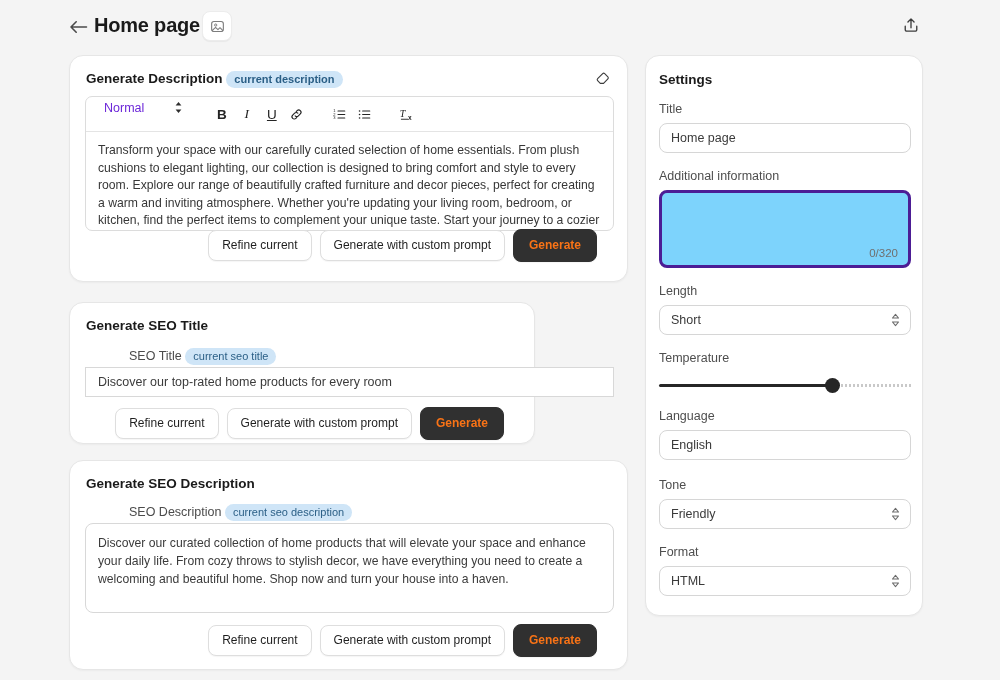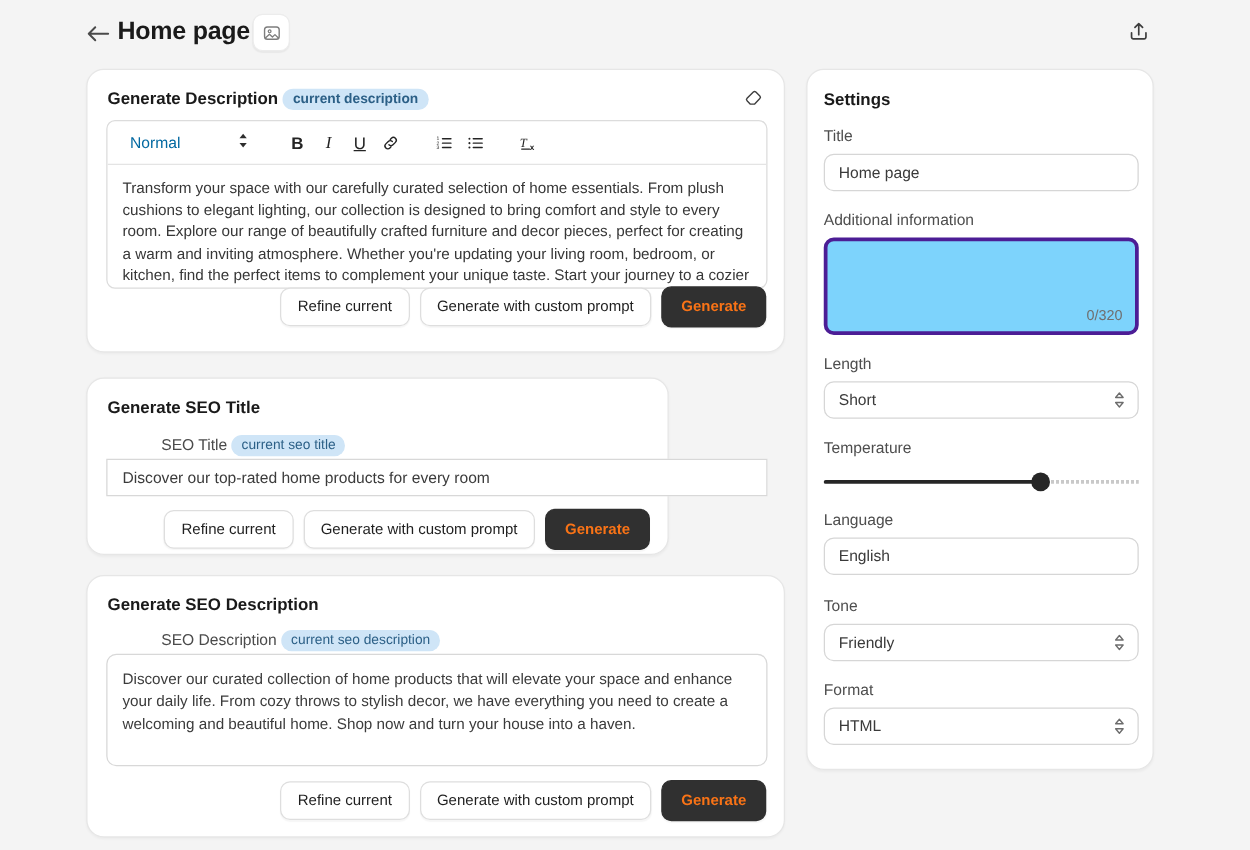--- a/index.html
+++ b/index.html
@@ -78,40 +78,40 @@
     position: absolute; left: 15px; top: 40px; width: 529px;
     border: 1px solid #dcdcdc; border-radius: 7px; overflow: hidden;
     background: #fff;
   }
   .editor-toolbar {
     height: 35px; display: flex; align-items: center;
     padding: 0 8px; border-bottom: 1px solid #e4e4e4;
     gap: 0px;
   }
   .tb-select {
-    display: flex; align-items: center; gap: 46px;
-    font-size: 12.5px; color: #0369a1;
+    display: flex; gap: 30px;
+    font-size: 12.5px; color: #6d28d9;
     padding: 0 8px 0 10px; height: 26px; cursor: pointer;
   }
   .tb-sep { width: 18px; }
   .tb-btn {
     width: 25px; height: 25px; display: flex;
     align-items: center; justify-content: center;
     color: #242424; cursor: pointer;
     font-size: 13.5px;
   }
   .editor-body {
     padding: 10px 12px 12px;
     font-size: 12.2px; line-height: 17.6px; color: #373737;
     height: 98px;
   }
 
   
   .btn-row {
-    position: absolute; right: 14px;
+    position: absolute; right: 30px;
     display: flex; align-items: center; gap: 8px;
   }
   .btn {
     border: 1px solid #dedede; background: #fff; color: #1f1f1f;
     border-radius: 8px; font-size: 12px; font-family: inherit;
     padding: 7px 13px 8px; cursor: pointer;
     box-shadow: 0 1px 1px rgba(0,0,0,0.04);
     white-space: nowrap;
   }
   .btn.primary {

